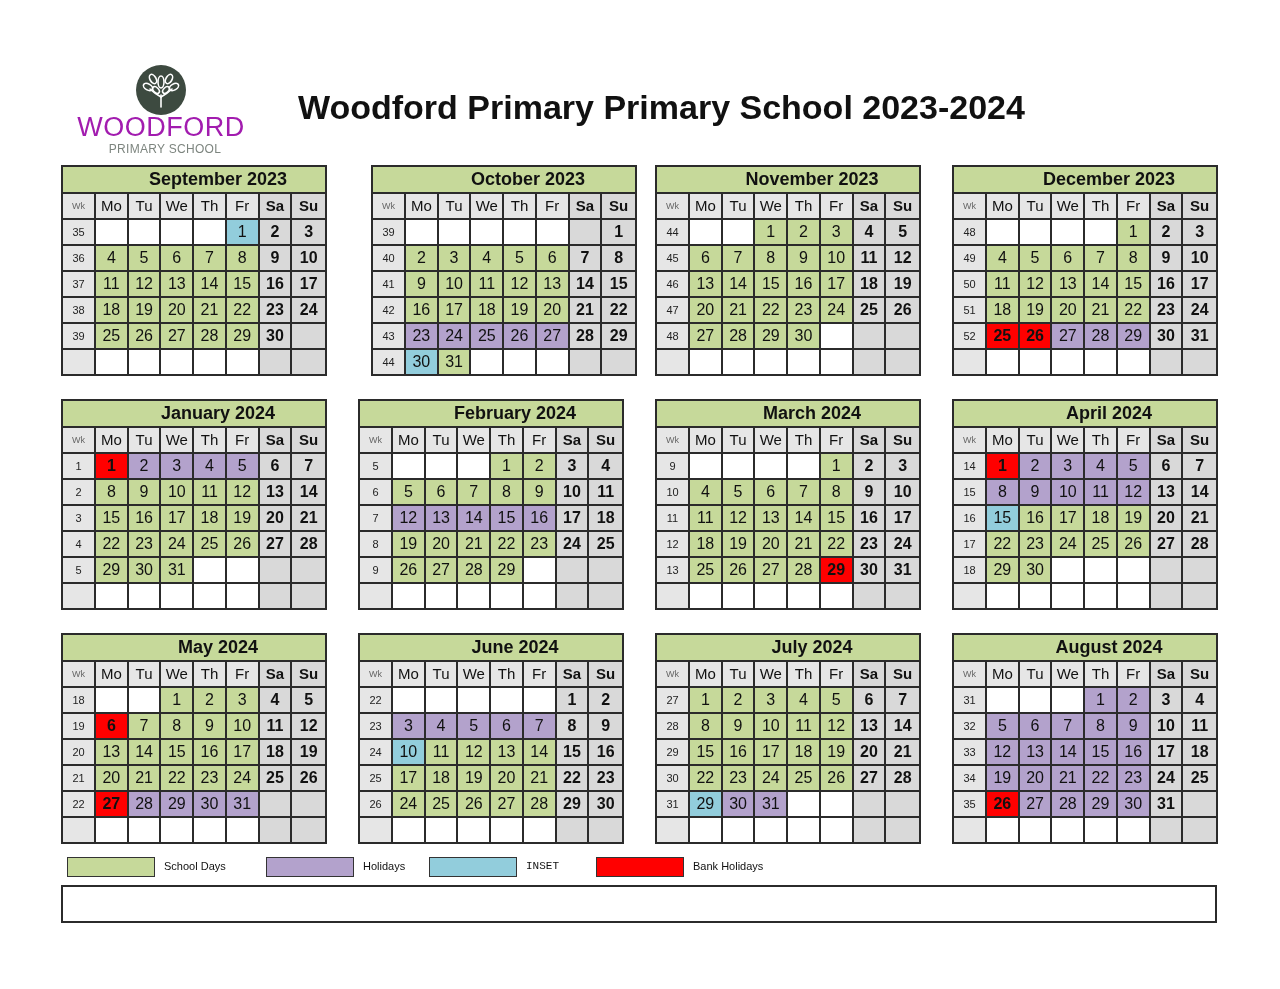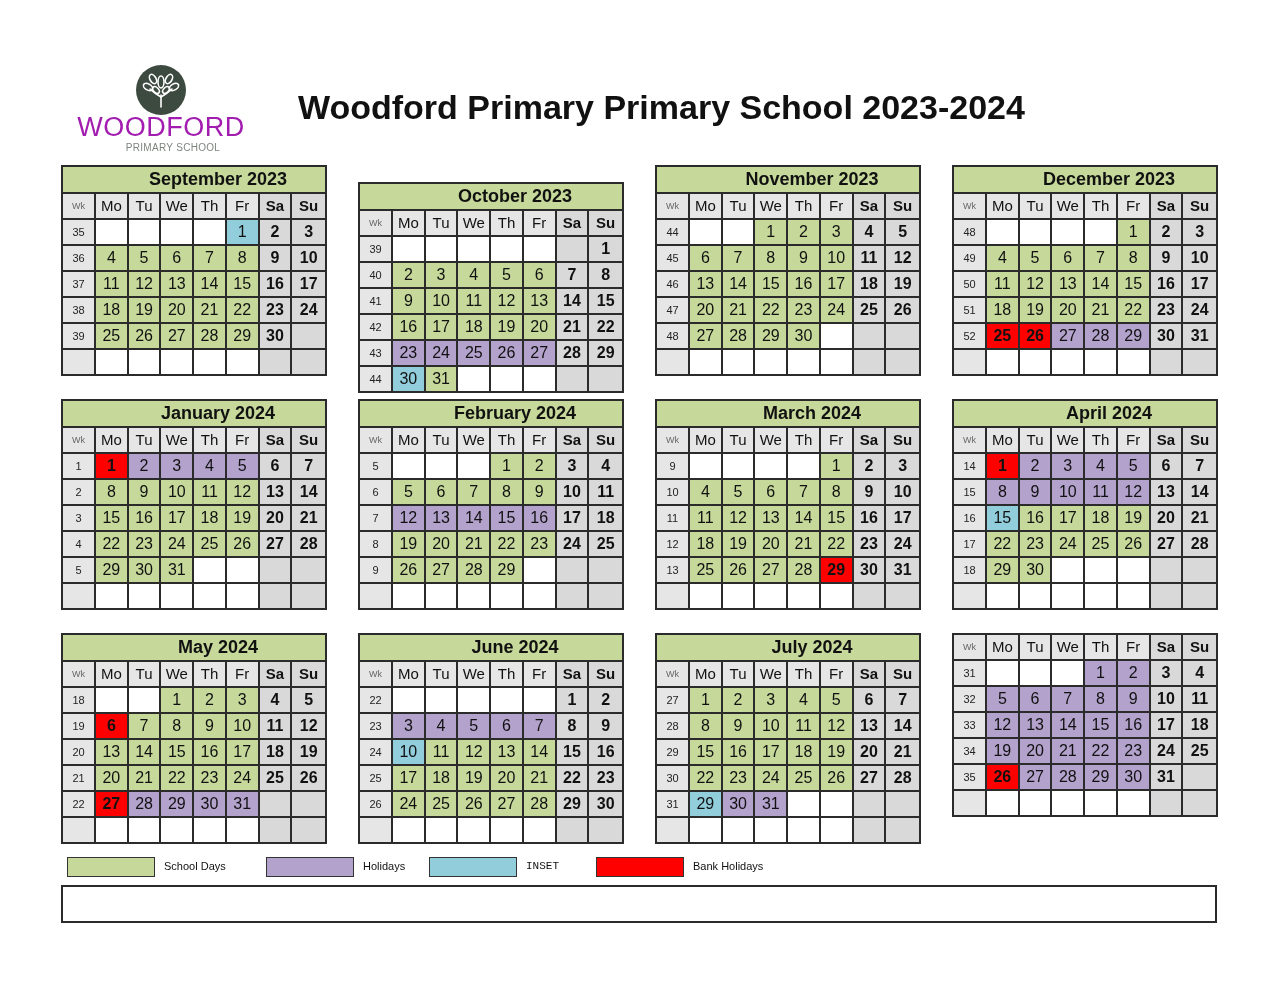--- a/index.html
+++ b/index.html
@@ -4,22 +4,22 @@
 <style>
   html, body { margin: 0; padding: 0; background: #ffffff; }
   body { width: 1280px; height: 989px; position: relative; overflow: hidden;
          font-family: "Liberation Sans", "DejaVu Sans", sans-serif; color: #111; }
 
   .logo { position: absolute; left: 74px; top: 64px; width: 174px; height: 92px; }
   .logo-circle { position: absolute; left: 62px; top: 1px; width: 50px; height: 50px; border-radius: 50%; background: #3d4a40; }
   .logo-circle svg { position: absolute; left: 0; top: 0; }
   .logo-word { position: absolute; left: 0; top: 48px; width: 174px; text-align: center;
                font-size: 27px; letter-spacing: 0.5px; color: #a21caf; font-weight: normal; }
-  .logo-sub { position: absolute; left: 12px; top: 78px; width: 174px; text-align: center;
-              font-size: 10px; color: #7d857f; letter-spacing: 0.3px; }
+  .logo-sub { position: absolute; left: 4px; top: 78px; width: 174px; text-align: center;
+              font-size: 12px; color: #7d857f; letter-spacing: 0.3px; }
 
   .title { position: absolute; left: 298px; top: 88px; font-size: 34px; font-weight: bold; white-space: nowrap; }
 
   .month { position: absolute; width: 266px; border: 2px solid #2b2b2b; box-sizing: border-box; background: #fff; }
   .month-head { height: 25px; background: #c6d99a; border-bottom: 2px solid #2b2b2b;
                 text-align: center; font-weight: bold; font-size: 18px; line-height: 25px; padding-left: 48px; }
   .grid { display: grid; grid-template-columns: 33px repeat(7, 1fr); }
   .cell { height: 24px; border-right: 2px solid #2b2b2b; border-bottom: 2px solid #2b2b2b;
           text-align: center; line-height: 24px; font-size: 16px; box-sizing: content-box; overflow: hidden; }
   .grid .cell:nth-child(8n) { border-right: none; }
@@ -120,21 +120,21 @@
         <div class="cell wk lastrow"></div>
         <div class="cell e lastrow"></div>
         <div class="cell e lastrow"></div>
         <div class="cell e lastrow"></div>
         <div class="cell e lastrow"></div>
         <div class="cell e lastrow"></div>
         <div class="cell we-cell lastrow"></div>
         <div class="cell we-cell lastrow"></div>
       </div>
     </div>
-    <div class="month" style="left: 358px; top: 165px; margin-top: 17px;">
+    <div class="month" style="left: 371px; top: 165px;">
       <div class="month-head">October 2023</div>
       <div class="grid">
         <div class="cell wk hdr">Wk</div>
         <div class="cell dn">Mo</div>
         <div class="cell dn">Tu</div>
         <div class="cell dn">We</div>
         <div class="cell dn">Th</div>
         <div class="cell dn">Fr</div>
         <div class="cell dn we">Sa</div>
         <div class="cell dn we">Su</div>
@@ -731,20 +731,21 @@
         <div class="cell e lastrow"></div>
         <div class="cell e lastrow"></div>
         <div class="cell e lastrow"></div>
         <div class="cell e lastrow"></div>
         <div class="cell e lastrow"></div>
         <div class="cell we-cell lastrow"></div>
         <div class="cell we-cell lastrow"></div>
       </div>
     </div>
     <div class="month" style="left: 952px; top: 633px;">
+      <div class="month-head">August 2024</div>
       <div class="grid">
         <div class="cell wk hdr">Wk</div>
         <div class="cell dn">Mo</div>
         <div class="cell dn">Tu</div>
         <div class="cell dn">We</div>
         <div class="cell dn">Th</div>
         <div class="cell dn">Fr</div>
         <div class="cell dn we">Sa</div>
         <div class="cell dn we">Su</div>
         <div class="cell wk">31</div>

